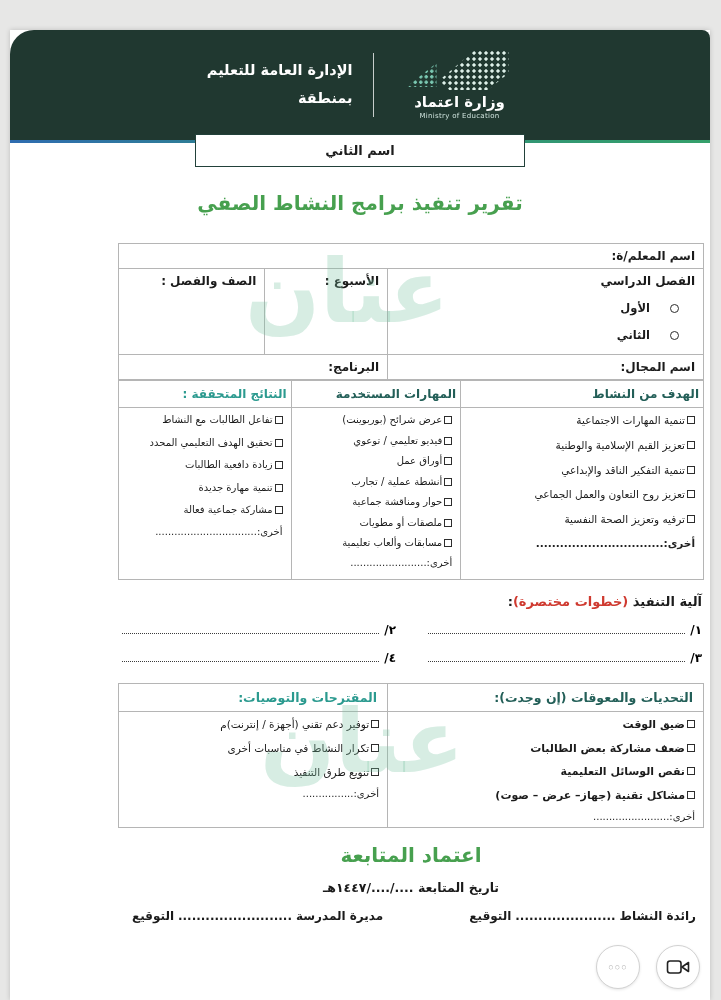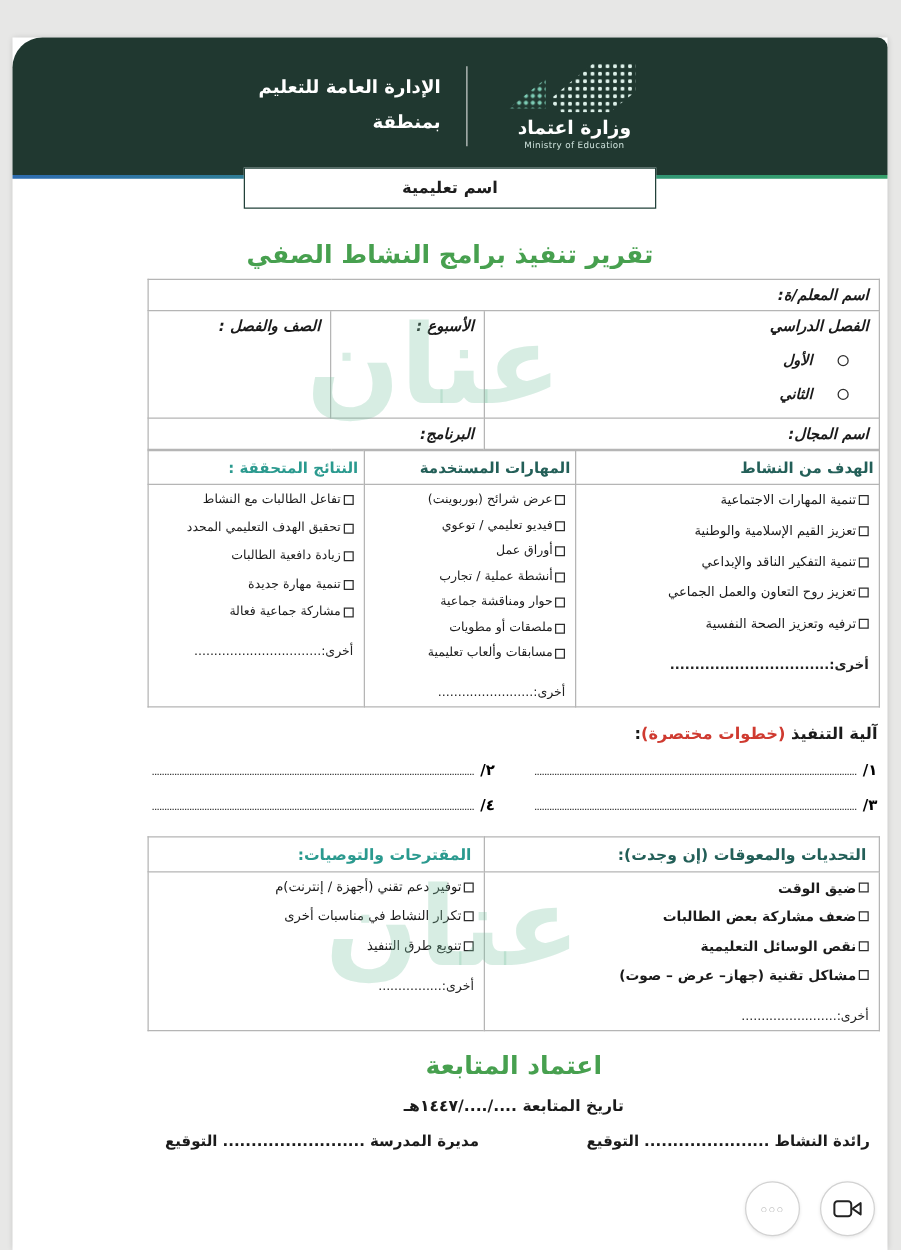--- a/index.html
+++ b/index.html
@@ -31,39 +31,39 @@
   
   .school-box { position:relative; z-index:3; width:330px; margin:-9px auto 0; background:#fff;
                 border:1.6px solid #22413a; padding:8px 10px; text-align:center;
                 font-size:13px; font-weight:bold; color:#1d1d1d; }
   .title { text-align:center; color:#47a04f; font-size:20px; font-weight:bold; margin-top:24px; }
 
   
   .content { margin-right:6px; margin-left:108px; }
   table { width:100%; border-collapse:collapse; table-layout:fixed; }
   td,th { border:1px solid #b5b5b5; vertical-align:top; text-align:right; padding:5px 8px; color:#1b1b1b; }
-  .info-t { margin-top:8px; font-size:12px;font-style:italic; }
+  .info-t { margin-top:28px; font-size:12px; }
   .b { font-weight:bold; }
   .sem-cell { height:86px; }
   .radio-row { display:flex; align-items:center; gap:20px; margin:13px 16px 0 0; font-weight:bold; font-size:11.5px; }
   .radio { width:9px; height:9px; border:1.4px solid #2d2d2d; border-radius:50%; background:#fff; flex:0 0 auto; }
 
   .sec-head { margin:10px 2px 8px; color:#2b9a8f; font-weight:bold; font-size:13px; }
 
   .det-t th { font-size:12px; padding:6px 4px; }
   .h-dark { color:#235f58; }
   .h-teal { color:#2b9a8f; }
   .det-t td { height:172px; }
   .itm { display:flex; align-items:flex-start; }
   .chk { flex:0 0 auto; width:8px; height:8px; border:1.2px solid #2d2d2d; background:#fff; margin-top:3px; margin-left:2px; }
   .lbl { flex:1; }
   .goal-cell .itm { font-weight:normal; font-size:10.5px; line-height:1.5; margin-bottom:9px; }
   .means-cell .itm { font-size:10px; line-height:1.45; margin-bottom:6px; }
   .res-cell .itm { font-size:10px; line-height:1.45; margin-bottom:8px; }
-  .other-line { font-size:10px; color:#222; margin-top:18px; }
+  .other-line { font-size:10px; color:#222; margin-top:2px; }
   .goal-cell .other-line { font-weight:bold; font-size:10.5px; }
 
   .steps-title { margin:14px 2px 0; font-size:13px; font-weight:bold; color:#1b1b1b; }
   .red { color:#cf3a30; }
   .steps-row { display:flex; gap:30px; margin:14px 2px 0; }
   .seg { flex:1; display:flex; align-items:flex-end; font-size:12px; font-weight:bold; }
   .snum { flex:0 0 auto; }
   .dotline { flex:1; border-bottom:1.5px dotted #3c3c3c; height:1px; margin:0 5px 3px 2px; }
 
   .chal-t { margin-top:18px; }
@@ -109,21 +109,21 @@
       </div>
       <div class="vsep"></div>
       <div class="dept">
         <div>الإدارة العامة للتعليم</div>
         <div>بمنطقة</div>
       </div>
     </div>
     <div class="grad"></div>
 
     <div class="school-box">
-      <span>اسم تعليمية</span>
+      <span>اسم الثاني</span>
     </div>
 
     <div class="title">تقرير تنفيذ برامج النشاط الصفي</div>
 
     <div class="content">
 
       <table class="info-t">
         <colgroup>
             <col style="width:54%">
             <col style="width:21%">

